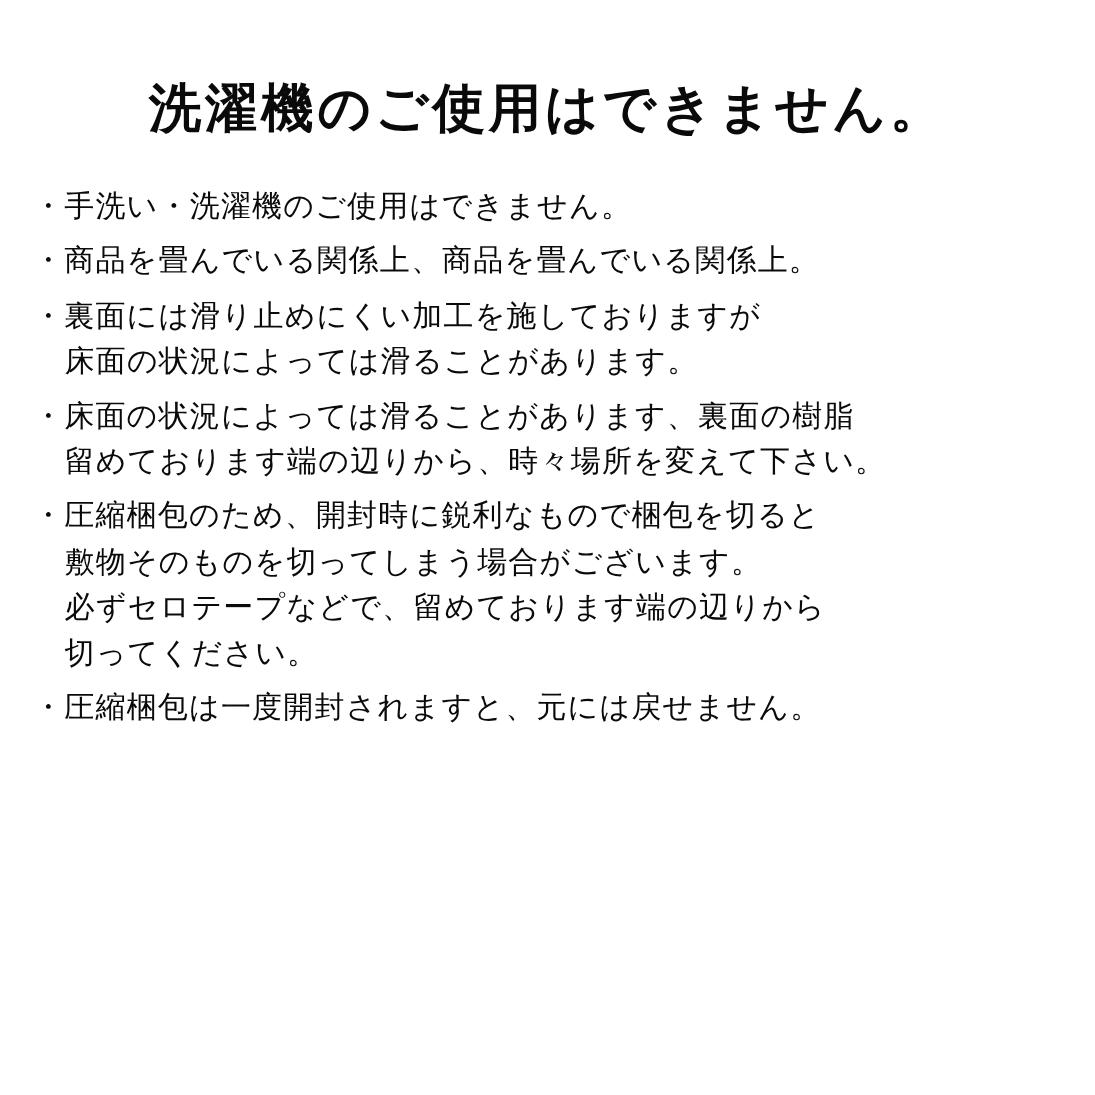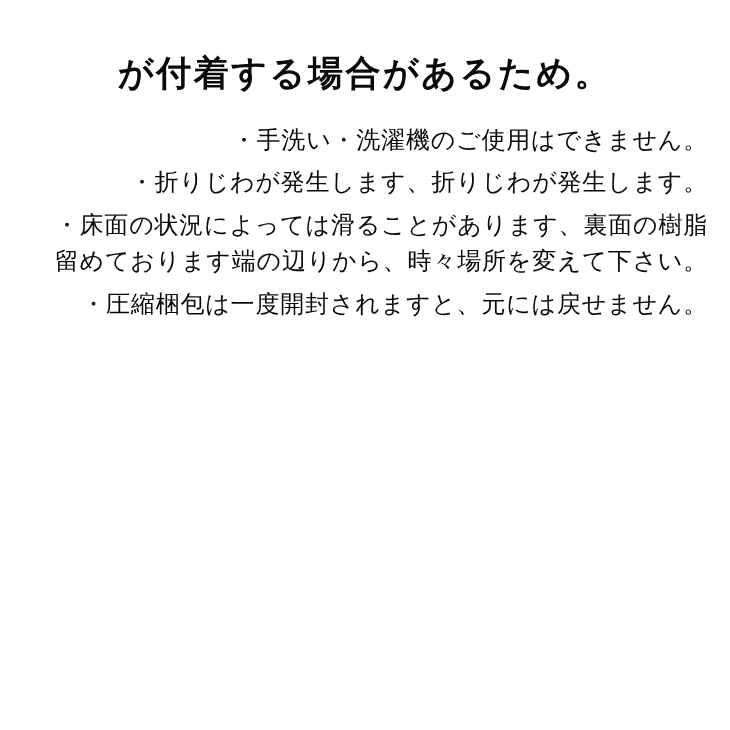--- a/index.html
+++ b/index.html
@@ -34,54 +34,63 @@
     margin: 0;
     padding: 0;
     list-style: none;
   }
   .note {
     display: block;
     margin: 0 0 6px 0;
   }
   .note-line {
     display: block;
-    font-size: 24px;
+    font-size: 20px;
     line-height: 1.52;
     letter-spacing: 0.8px;
     white-space: nowrap;
-    text-align: right;
   }
   .note-line.cont {
     padding-left: 21px;
   }
 </style>
 </head>
 <body>
 
 <div class="page">
-  <h1 class="title">が付着する場合があるため。</h1>
+  <h1 class="title">洗濯機のご使用はできません。</h1>
 
   <div class="notes">
 
     <div class="note">
       <span class="note-line">・手洗い・洗濯機のご使用はできません。</span>
     </div>
 
     <div class="note">
-      <span class="note-line">・折りじわが発生します、折りじわが発生します。</span>
+      <span class="note-line">・商品を畳んでいる関係上、商品を畳んでいる関係上。</span>
     </div>
 
     <div class="note">
     </div>
 
+    <div class="note">
+      <span class="note-line">・裏面には滑り止めにくい加工を施しておりますが</span>
+      <span class="note-line cont">床面の状況によっては滑ることがあります。</span>
+    </div>
 
     <div class="note">
       <span class="note-line">・床面の状況によっては滑ることがあります、裏面の樹脂</span>
       <span class="note-line cont">留めております端の辺りから、時々場所を変えて下さい。</span>
     </div>
 
+    <div class="note">
+      <span class="note-line">・圧縮梱包のため、開封時に鋭利なもので梱包を切ると</span>
+      <span class="note-line cont">敷物そのものを切ってしまう場合がございます。</span>
+      <span class="note-line cont">必ずセロテープなどで、留めております端の辺りから</span>
+      <span class="note-line cont">切ってください。</span>
+    </div>
 
     <div class="note">
       <span class="note-line">・圧縮梱包は一度開封されますと、元には戻せません。</span>
     </div>
 
   </div>
 </div>
 
 </body></html>

